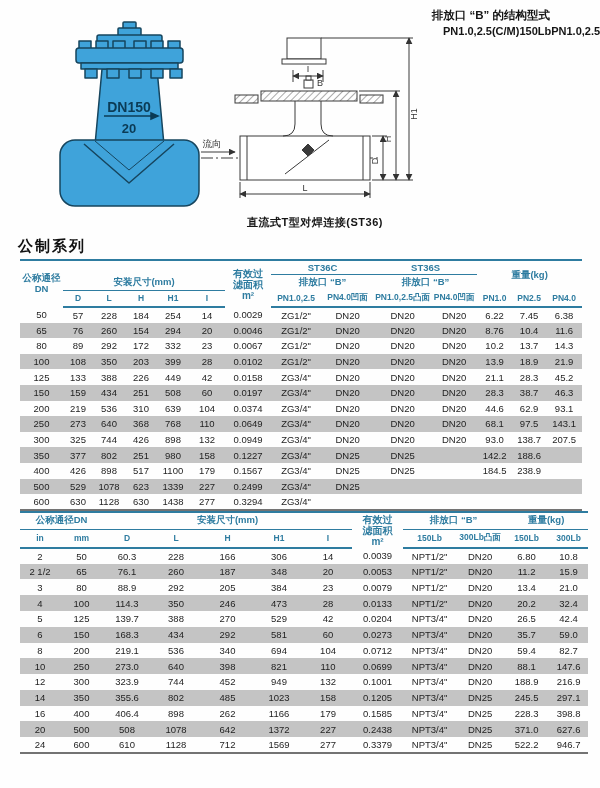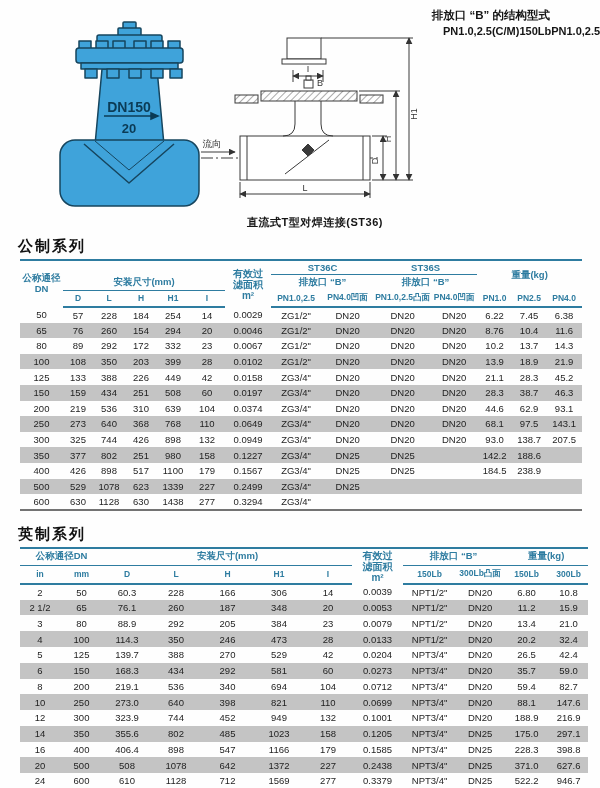--- a/index.html
+++ b/index.html
@@ -449,21 +449,20 @@
           <td></td>
           <td></td>
           <td></td>
           <td></td>
           <td></td>
           <td></td>
         </tr>
       </tbody>
   </table>
 
-  <h2 class="sec-title imperial">英制系列</h2>
 
   <table class="spec imperial">
     <colgroup>
       <col style="width:40px">
         <col style="width:43px">
         <col style="width:48px">
         <col style="width:50px">
       <col style="width:53px">
         <col style="width:50px">
         <col style="width:48px">
@@ -630,29 +629,29 @@
           <td>14</td>
           <td>350</td>
           <td>355.6</td>
           <td>802</td>
           <td>485</td>
           <td>1023</td>
           <td>158</td>
           <td>0.1205</td>
           <td>NPT3/4"</td>
           <td>DN25</td>
-          <td>175.0</td>
+          <td>245.5</td>
           <td>297.1</td>
         </tr>
         <tr>
           <td>16</td>
           <td>400</td>
           <td>406.4</td>
           <td>898</td>
-          <td>547</td>
+          <td>262</td>
           <td>1166</td>
           <td>179</td>
           <td>0.1585</td>
           <td>NPT3/4"</td>
           <td>DN25</td>
           <td>228.3</td>
           <td>398.8</td>
         </tr>
         <tr>
           <td>20</td>

